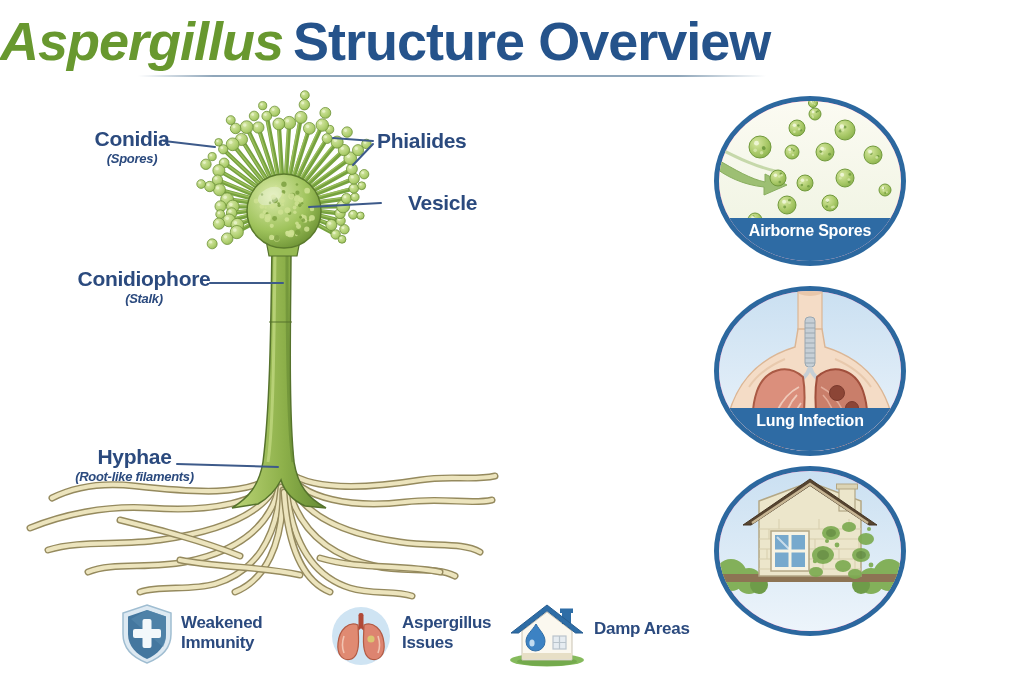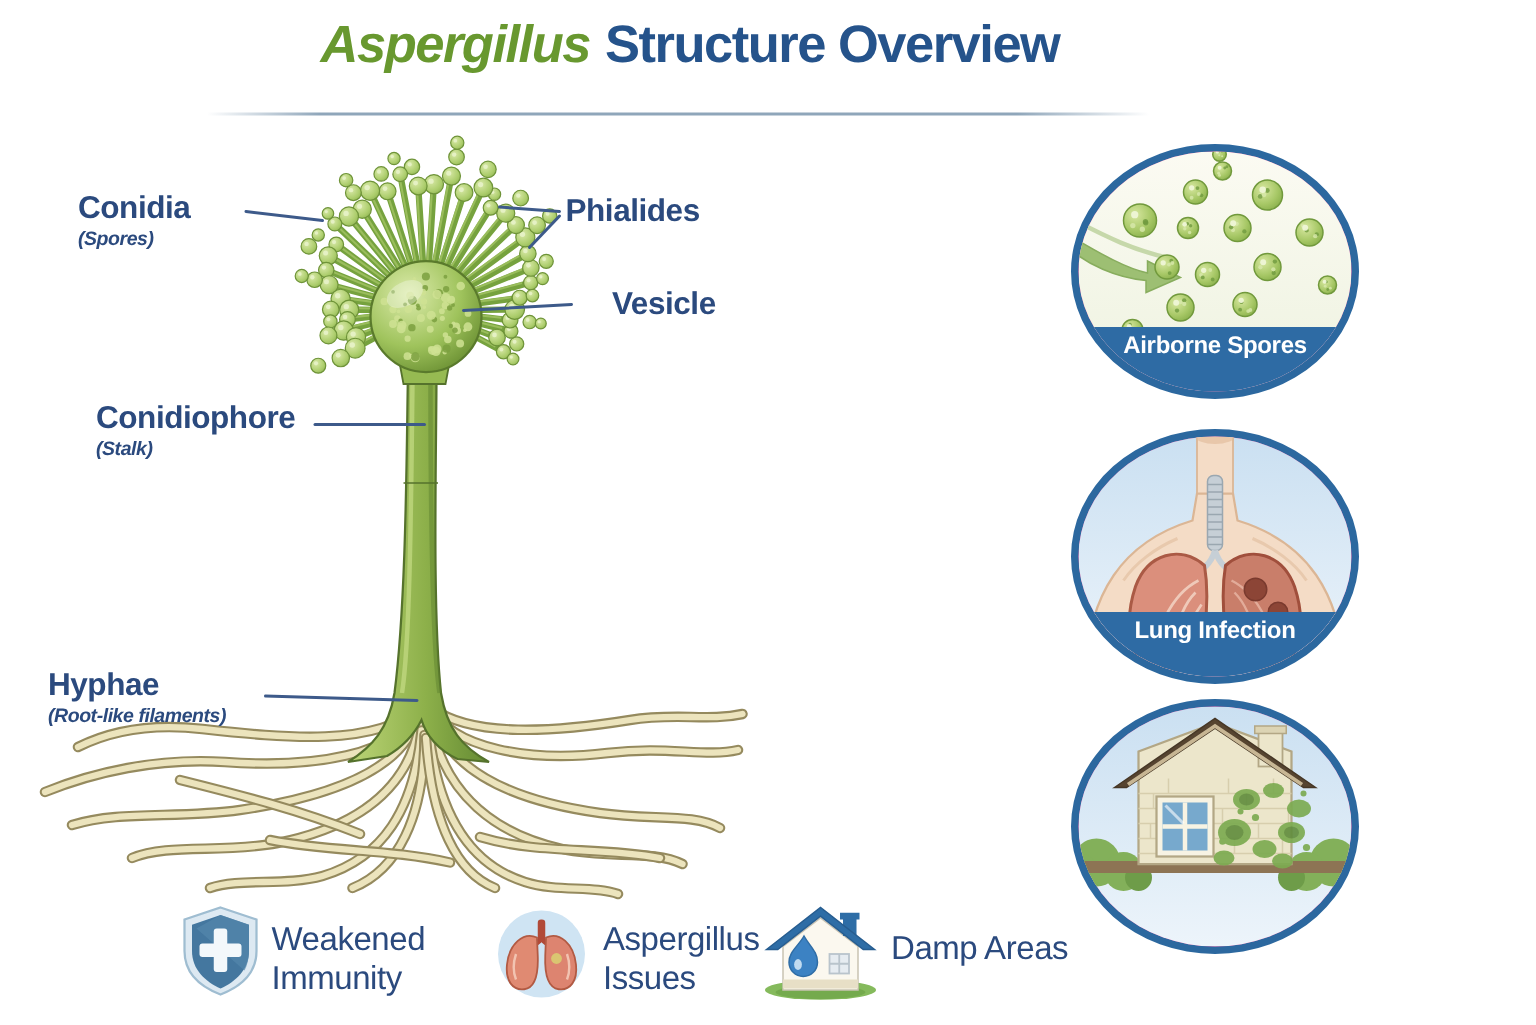--- a/index.html
+++ b/index.html
@@ -1,40 +1,40 @@
 <!DOCTYPE html>
 <html style="--title-green: #68982f; --title-blue: #25538b; --label-navy: #2b4a7e; --band-blue: #2e6ba4; --circle-border: #2c689f; --connector-blue: #3d5a8a; --spore-green: #a6c765; --stalk-green: #8db04a; --root-tan: #ece4bd;"><head>
 <meta charset="utf-8">
 <style>
   html,body{margin:0;padding:0;background:#fff;}
   .page{position:relative;width:1024px;height:683px;background:#fff;overflow:hidden;
         font-family:"Liberation Sans", sans-serif;}
   
-  .title{position:absolute;left:0;top:10px;width:920px;text-align:center;
-         font-size:35px;font-weight:bold;letter-spacing:-1px;white-space:nowrap;}
+  .title{position:absolute;left:0;top:10px;width:920px;
+         font-size:54px;font-weight:bold;letter-spacing:-1px;white-space:nowrap;}
   .title .t-genus{color:var(--title-green,#68982f);font-style:italic;margin-right:10px;}
   .title .t-rest{color:var(--title-blue,#25538b);}
   .divider{position:absolute;left:138px;top:75px;width:628px;height:2px;
            background:linear-gradient(90deg,rgba(143,166,186,0) 0%,#8fa6ba 12%,#8fa6ba 86%,rgba(143,166,186,0) 100%);}
   
-  .lbl{position:absolute;color:var(--label-navy,#2b4a7e);text-align:left;line-height:1.05;letter-spacing:-.3px;}
+  .lbl{position:absolute;color:var(--label-navy,#2b4a7e);text-align:center;line-height:1.05;letter-spacing:-.3px;}
   .lbl .lbl-main{font-size:21px;font-weight:bold;}
   .lbl .lbl-sub{font-size:13px;font-weight:bold;font-style:italic;margin-top:2px;}
   .lbl .lbl-sub:empty{display:none;}
   .lbl.single{text-align:left;}
   svg.fungus{position:absolute;left:0;top:0;pointer-events:none;}
   
   .card{position:absolute;left:714px;width:192px;height:170px;border:5px solid var(--circle-border,#2c689f);
         border-radius:50%;overflow:hidden;box-sizing:border-box;background:#ec4899;}
   .card svg{position:absolute;left:0;top:0;}
   .band{position:absolute;left:-6px;right:-6px;top:73%;bottom:-6px;background:var(--band-blue,#2e6ba4);
         text-align:center;color:#fff;font-weight:bold;font-size:16px;padding-top:4px;letter-spacing:-.2px;}
   
   .risk-icon{position:absolute;}
-  .risk-text{position:absolute;color:var(--label-navy,#2b4a7e);font-size:22px;font-weight:normal;
+  .risk-text{position:absolute;color:var(--label-navy,#2b4a7e);font-size:17px;font-weight:bold;
              line-height:1.16;letter-spacing:-.3px;}
   .risk-text div:empty{display:none;}
 </style>
 </head>
 <body>
 
 <div class="page">
 
   <div class="title">
     <span class="t-genus">Aspergillus</span><span class="t-rest">Structure Overview</span>

